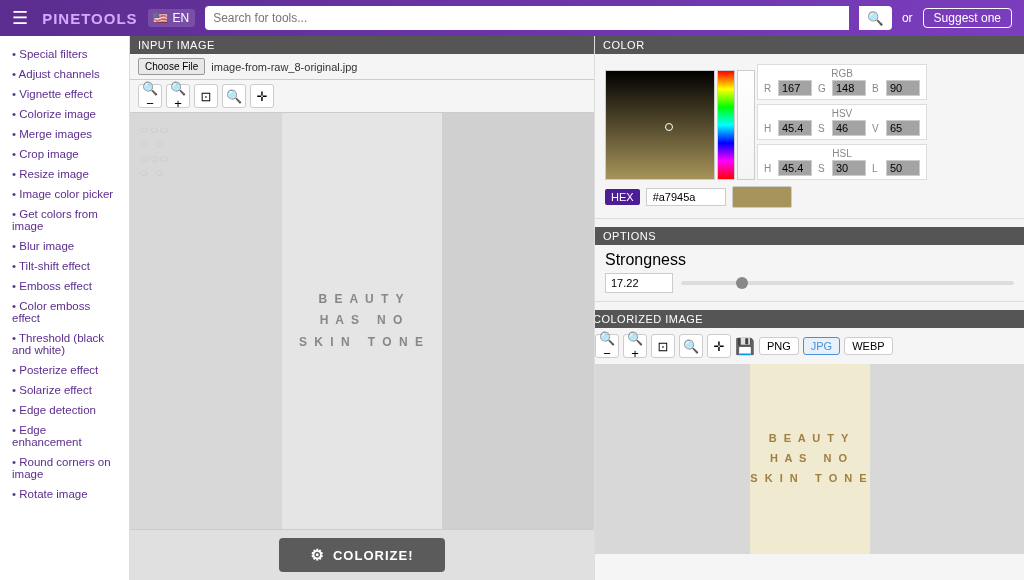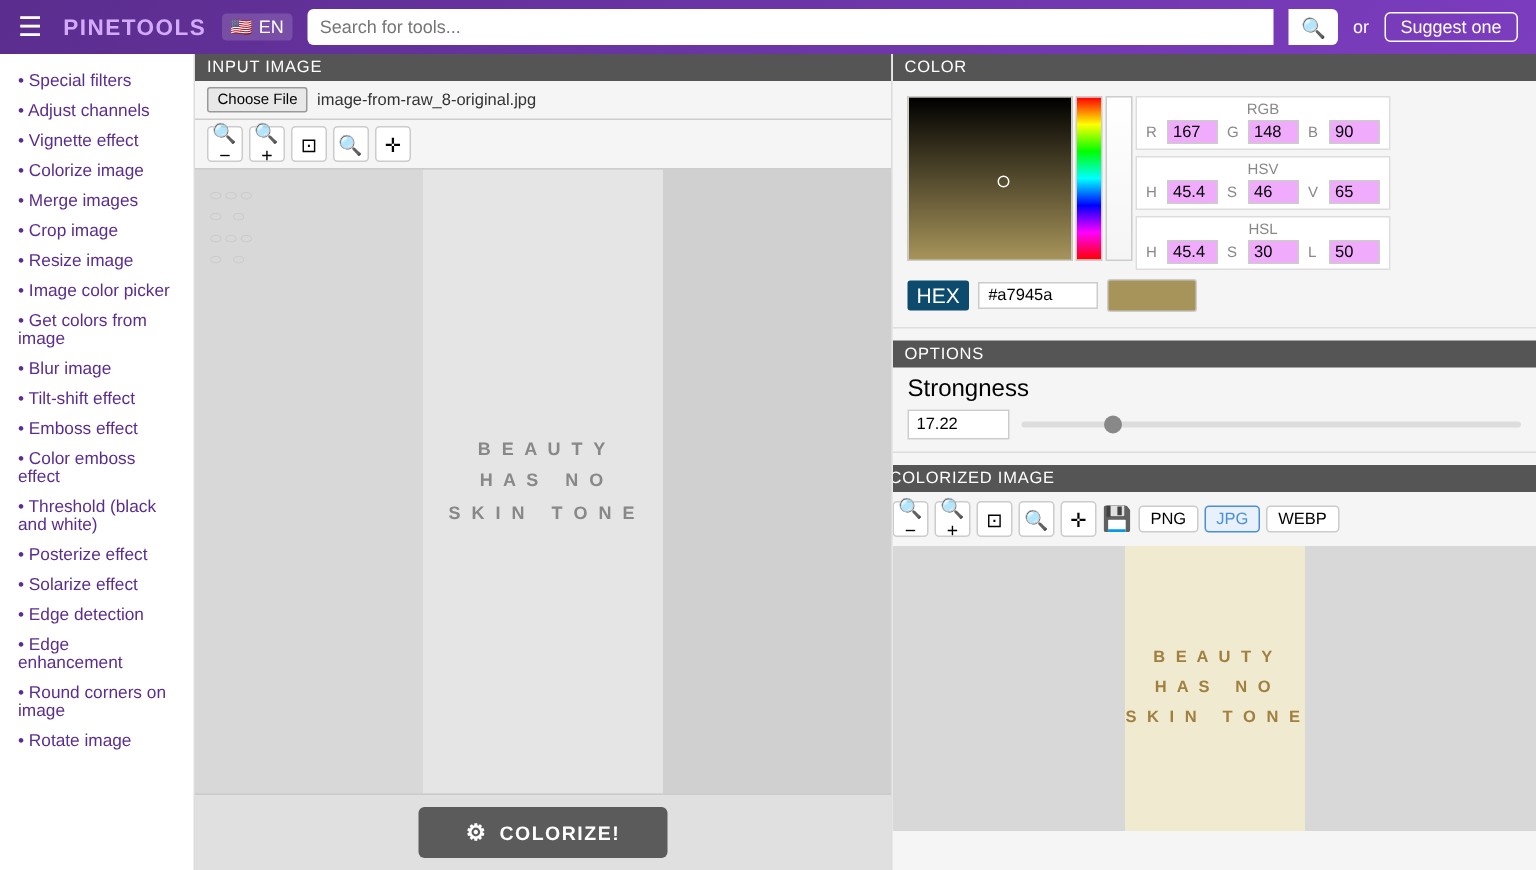--- a/index.html
+++ b/index.html
@@ -46,27 +46,27 @@
     #colorize-bar { background: #e0e0e0; border-top: 1px solid #ccc; padding: 8px; display: flex; justify-content: center; }
     #colorize-btn { background: #5b5b5b; color: white; border: none; border-radius: 4px; padding: 8px 32px; font-size: 13px; font-weight: bold; cursor: pointer; display: flex; align-items: center; gap: 8px; letter-spacing: 1px; }
     #colorize-btn .gear { font-size: 15px; }
 
     
     #right-panel { width: 430px; background: #f5f5f5; border-left: 1px solid #ddd; overflow-y: auto; flex-shrink: 0; }
     .section-label { background: #555; color: white; font-size: 11px; padding: 3px 8px; text-transform: uppercase; letter-spacing: 0.5px; }
 
     
     #color-section { padding: 10px; }
-    #color-picker-area { display: flex; gap: 2px; align-items: flex-start; }
+    #color-picker-area { display: flex; gap: 2px; align-items: flex-end; }
     #color-gradient { width: 110px; height: 110px; position: relative; border: 1px solid #ccc; background: linear-gradient(to bottom, black, transparent), linear-gradient(to right, white, transparent), #a7945a; background-blend-mode: multiply; flex-shrink: 0; }
     #color-dot { position: absolute; width: 8px; height: 8px; border: 1.5px solid white; border-radius: 50%; top: 52%; left: 58%; transform: translate(-50%,-50%); }
     #hue-bar { width: 18px; height: 110px; background: linear-gradient(to bottom, red, yellow, lime, cyan, blue, magenta, red); border: 1px solid #ccc; cursor: pointer; flex-shrink: 0; }
     #alpha-bar { width: 18px; height: 110px; background: linear-gradient(to bottom, rgba(255,255,255,1), rgba(255,255,255,0)); border: 1px solid #ccc; flex-shrink: 0; }
     #hex-row { display: flex; align-items: center; gap: 6px; margin-top: 6px; }
-    #hex-label-box { background: #0c4a6e; color: white; font-size: 14px; padding: 2px 6px; border-radius: 2px; }
+    #hex-label-box { background: #4c1d95; color: white; font-size: 11px; padding: 2px 6px; border-radius: 2px; }
     #hex-input { border: 1px solid #ccc; padding: 2px 6px; font-size: 11px; width: 80px; }
 
     
     #options-section { padding: 8px 10px; border-top: 1px solid #ddd; }
     #strongness-label { font-size: 16px; margin-bottom: 4px; }
     #strongness-row { display: flex; align-items: center; gap: 8px; }
     #strongness-input { border: 1px solid #ccc; width: 68px; padding: 3px 5px; font-size: 11px; }
     #strongness-slider { flex: 1; height: 4px; appearance: none; background: #ddd; border-radius: 2px; }
     #strongness-slider::-webkit-slider-thumb { appearance: none; width: 12px; height: 12px; background: #888; border-radius: 50%; cursor: pointer; }
 
@@ -80,21 +80,21 @@
     #colorized-preview { height: 190px; background: #ccc; display: flex; overflow: hidden; }
     .cpreview-left { flex: 1; background: #d8d8d8; }
     .cpreview-mid { width: 120px; background: #f0ead0; display: flex; align-items: center; justify-content: center; }
     .cpreview-right { flex: 1; background: #d8d8d8; }
 
     .color-values-box { display: flex; flex-direction: column; gap: 4px; font-size: 11px; }
     .cv-section-title { font-size: 10px; color: #888; text-align: center; margin-bottom: 1px; }
     .cv-section { border: 1px solid #ddd; padding: 3px 6px; background: white; }
     .cv-line { display: flex; gap: 6px; align-items: center; }
     .cv-lbl { color: #888; font-size: 10px; width: 8px; }
-    .cv-val { width: 34px; border: 1px solid #ccc; background: #f0abfc; font-size: 11px; padding: 1px 3px; }
+    .cv-val { width: 34px; border: 1px solid #ccc; background: #a3a3a3; font-size: 11px; padding: 1px 3px; }
   </style>
 </head>
 <body>
 
 <div id="header">
   <span id="hamburger">☰</span>
   <span id="logo">
     <span>PINE</span><span style="color:#d4aaff">TOOLS</span>
   </span>
   <div id="lang-flag">

